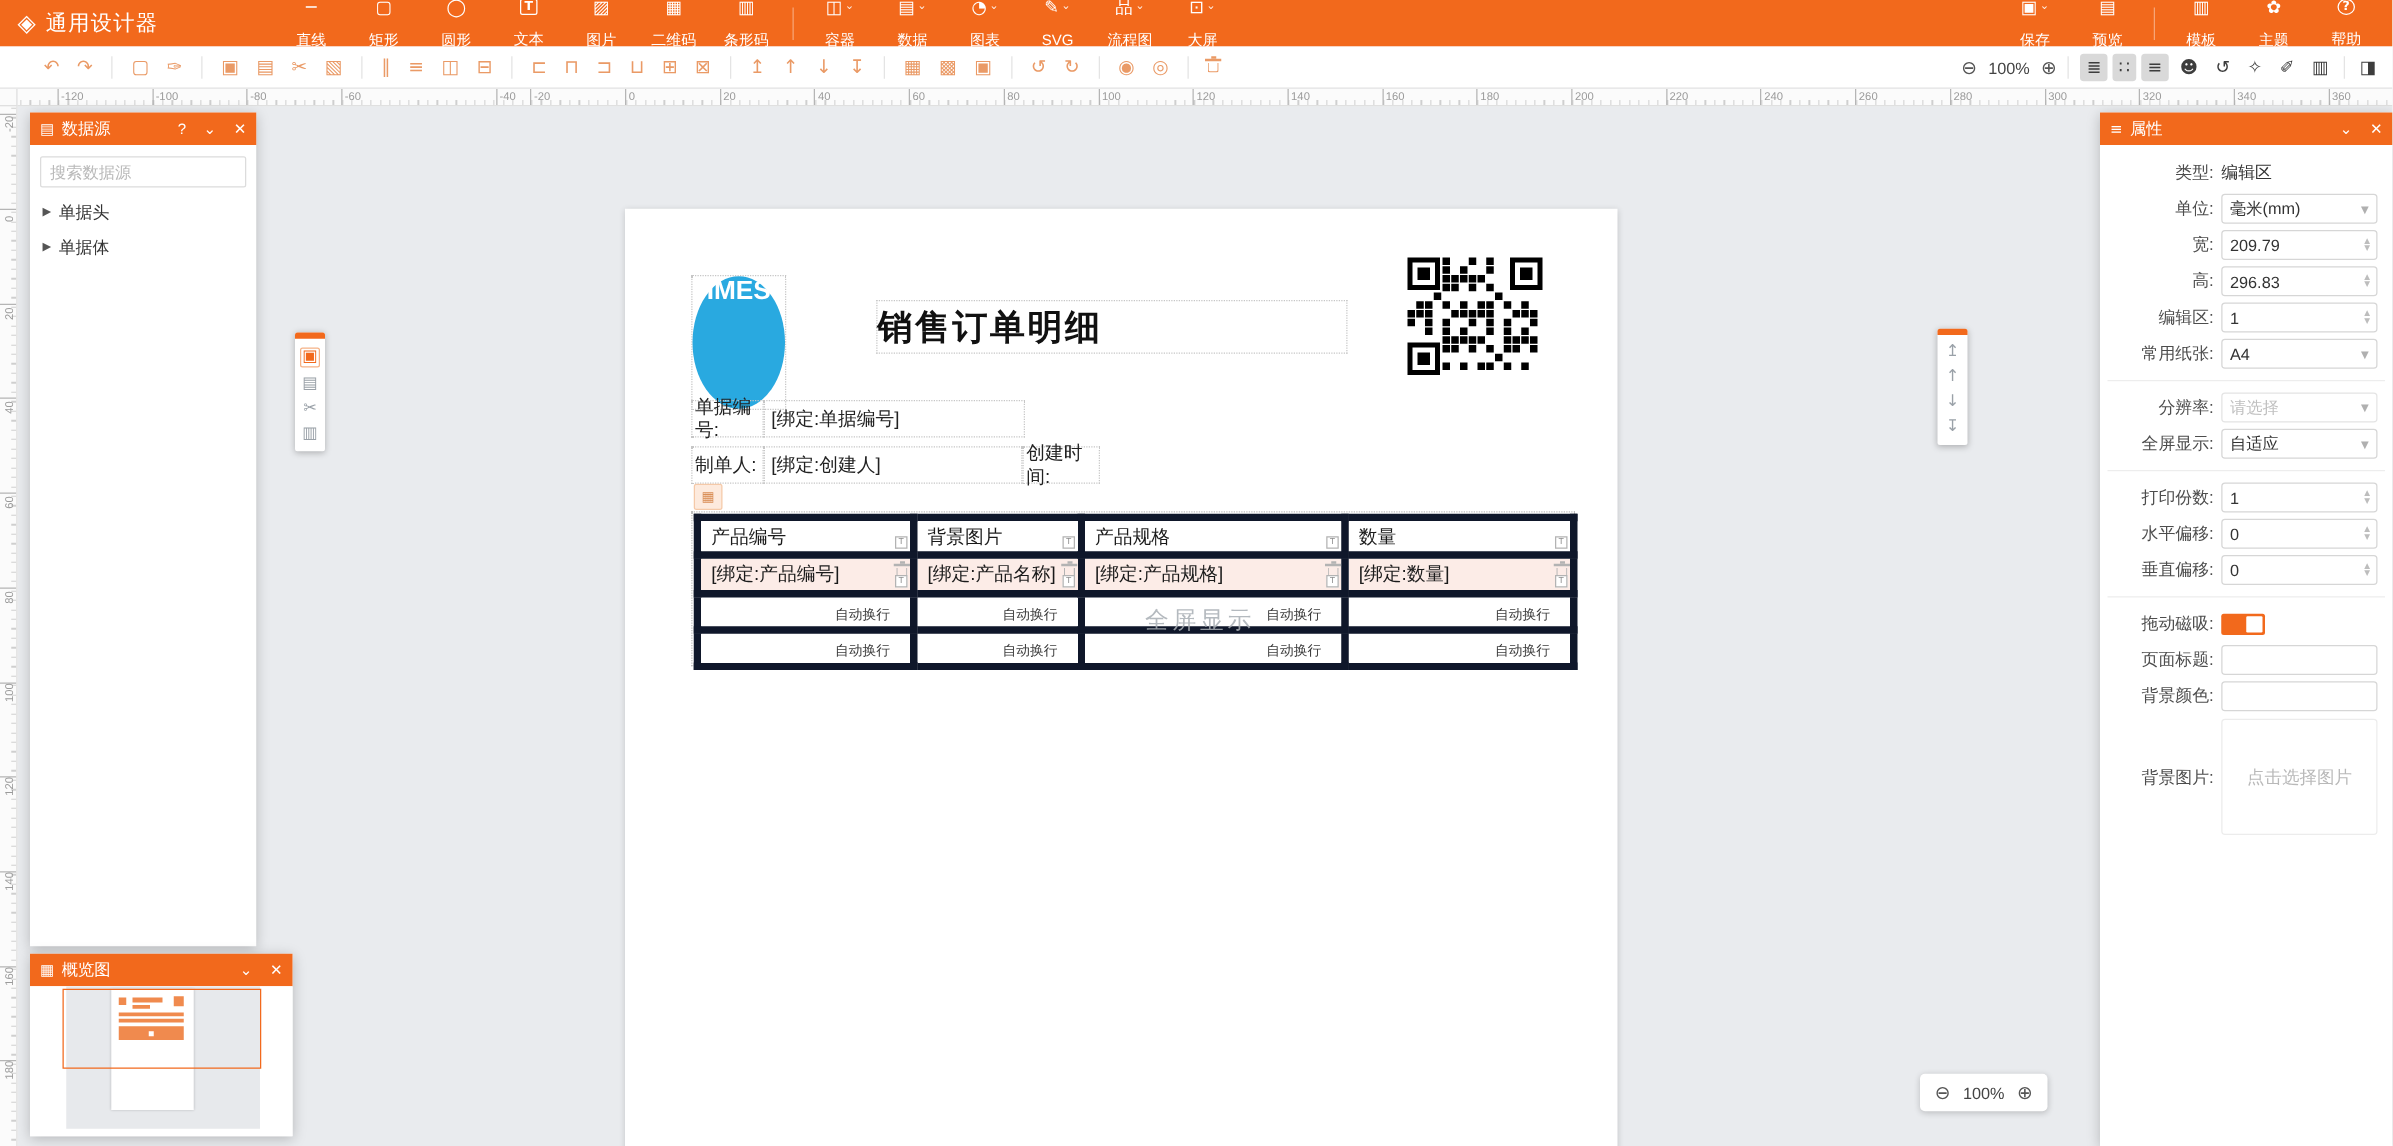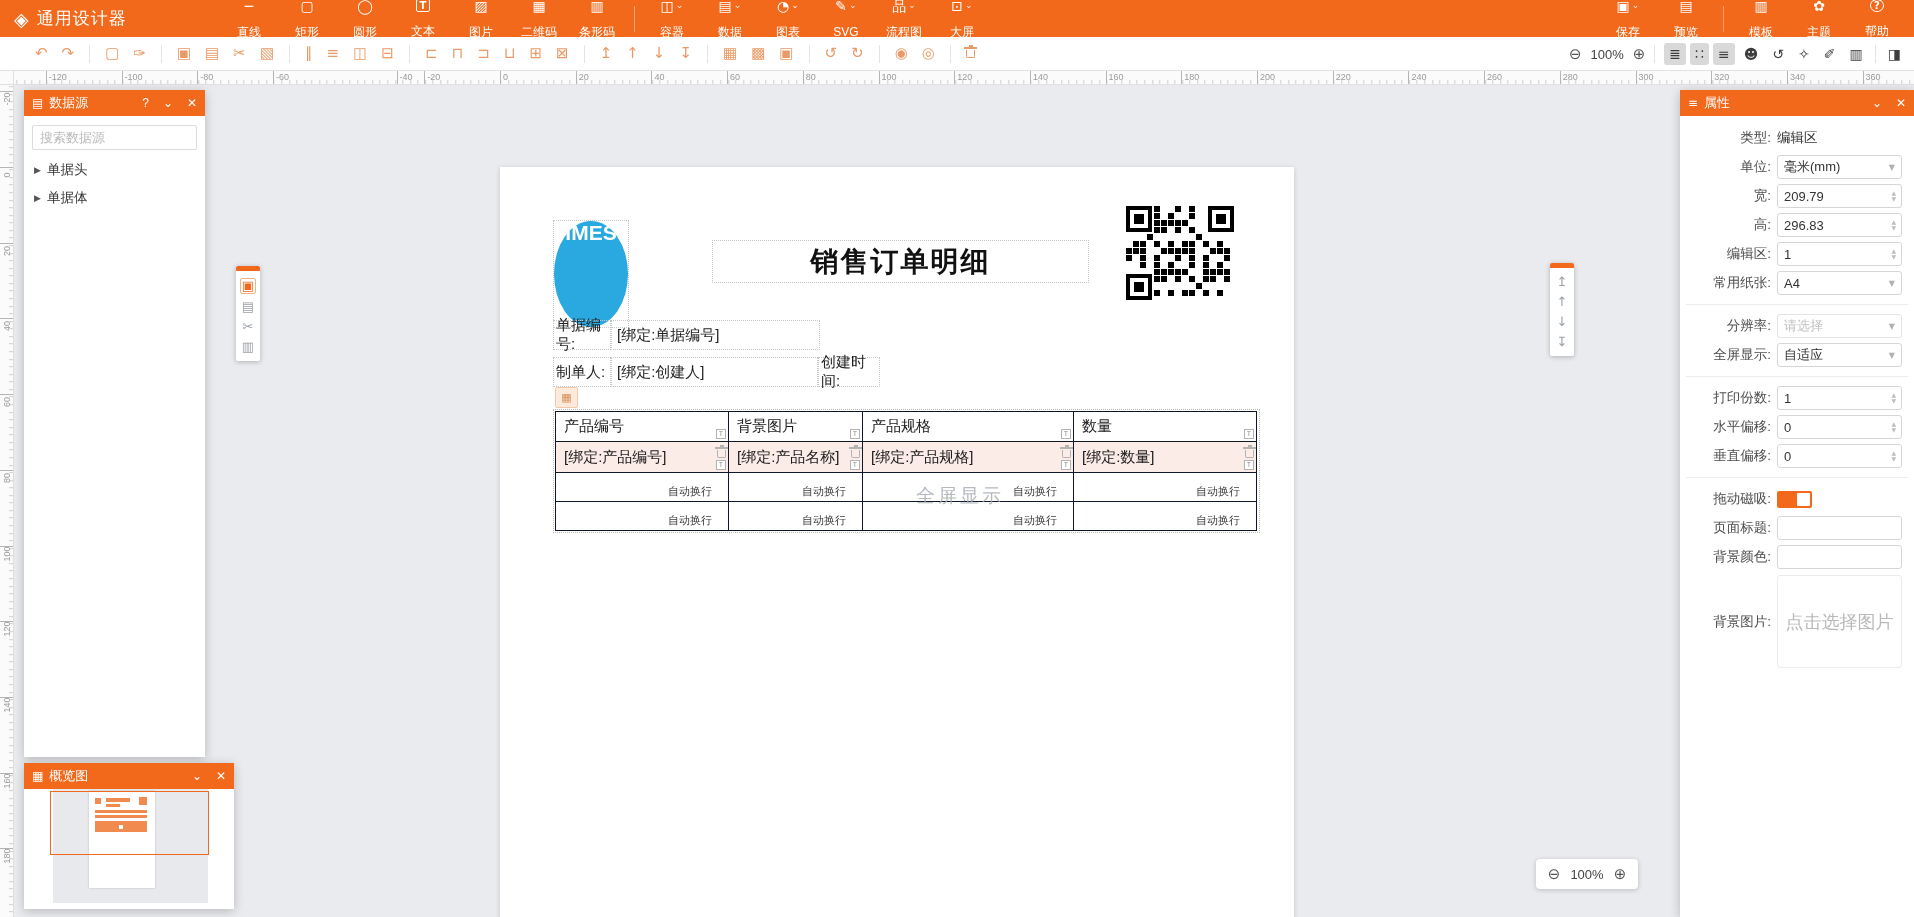--- a/index.html
+++ b/index.html
@@ -46,32 +46,32 @@
   .rl-label{position:absolute;left:-5px;width:24px;text-align:center;font-size:9px;color:#9b9b9b;transform:rotate(-90deg)}
   #ruler-corner{position:absolute;left:0;top:71px;width:14px;height:14px;background:#fbfbfb;border-right:1px solid #e0e0e0;border-bottom:1px solid #e0e0e0;z-index:6}
 
   
   #canvas{position:absolute;left:14px;top:85px;right:0;bottom:0;background:#e9ebee;overflow:hidden}
   #page{position:absolute;left:486px;top:82px;width:794px;height:1123px;background:#fff;box-shadow:0 1px 5px rgba(0,0,0,.16)}
   .dotted{border:1px dotted #c6c6c6}
   #doc-logo{position:absolute;left:53px;top:53px;width:76px;height:108px;display:flex;align-items:center;justify-content:center}
   #doc-logo .ellipse{width:74px;height:106px;background:#29a9e0;border-radius:50%;display:flex;align-items:flex-start;justify-content:center}
   #doc-logo .ellipse span{color:#fff;font-weight:bold;font-size:21px;letter-spacing:0}
-  #doc-title-box{position:absolute;left:212px;top:73px;width:377px;height:43px;display:flex;align-items:center;justify-content:center}
+  #doc-title-box{position:absolute;left:201px;top:73px;width:377px;height:43px;display:flex;align-items:center;justify-content:flex-start}
   #doc-title-box span{font-size:28px;font-weight:bold;color:#111;letter-spacing:2px}
   #doc-qr{position:absolute;left:623px;top:36px;width:114px;height:100px;background:#fff}
   .qr-cell{position:absolute;background:#000}
   .qr-finder{position:absolute;width:26px;height:26px;border:4px solid #000;display:flex;align-items:center;justify-content:center}
   .qr-finder::before{content:"";width:10px;height:10px;background:#000}
   .doc-label{position:absolute;height:30px;display:flex;align-items:center;padding-left:2px;font-size:15px;color:#222}
   .doc-value{position:absolute;height:30px;display:flex;align-items:center;padding-left:5px;font-size:15px;color:#222}
   #doc-table-icon{position:absolute;left:55px;top:220px;width:23px;height:21px;background:#fdeadd;border:1px solid #f5c9a8;border-radius:2px;display:flex;align-items:center;justify-content:center;color:#d98e56;font-size:11px;font-family:"DejaVu Sans",sans-serif}
   #doc-table-sel{position:absolute;left:53px;top:242px;width:707px;height:124px;border:1px dotted #bdbdbd}
   #doc-table{position:absolute;left:55px;top:244px;width:701px;border-collapse:collapse;table-layout:fixed}
-  #doc-table td{border:1px solid #0f172a;position:relative;overflow:hidden}
+  #doc-table td{border:6px solid #0f172a;position:relative;overflow:hidden}
   .h-cell{height:30px;background:#fff;font-size:15px;color:#1a1a1a;padding:2px 8px;vertical-align:middle}
   .d-cell{height:31px;background:#fcece7;font-size:15px;color:#1a1a1a;padding:2px 8px;vertical-align:middle}
   .a-cell{height:29px;background:#fff;font-size:11px;color:#3c3c3c;text-align:right;padding:2px 16px 2px 2px;vertical-align:bottom}
   .mini-t{position:absolute;right:2px;bottom:2px;width:10px;height:10px;border:1px solid #b3b3b3;background:#fff;color:#8f8f8f;font-size:7px;line-height:8px;text-align:center}
   .mini-trash{position:absolute;right:3px;top:2px;width:8px;height:8px;color:#b3b3b3}
   .css-trash{display:inline-block;width:9px;height:8px;border:1px solid currentColor;border-top:none;border-radius:0 0 2px 2px;position:relative;vertical-align:middle}
   .css-trash::before{content:"";position:absolute;top:-3px;left:-3px;right:-3px;height:2px;background:currentColor}
   .css-trash::after{content:"";position:absolute;top:-5px;left:2px;width:4px;height:2px;background:currentColor}
   #doc-watermark{position:absolute;left:340px;top:316px;width:240px;text-align:center;font-size:19px;color:#a8aeb4;letter-spacing:3px;opacity:.85}
 
@@ -109,21 +109,21 @@
   .p-label{width:85px;text-align:right;font-size:13.5px;color:#4d4d4d;padding-right:6px;white-space:nowrap;flex:none}
   .p-text{font-size:13.5px;color:#333}
   .p-ctrl{position:relative;flex:1;height:24px;border:1px solid #d6d6d6;border-radius:3px;background:#fff;display:flex;align-items:center;padding:0 6px;font-size:13px;color:#333}
   .p-ctrl .caret{position:absolute;right:6px;font-size:8px;color:#b0b0b0;font-family:"DejaVu Sans",sans-serif}
   .p-ctrl.disabled{border-color:#e4e4e4;color:#c0c0c0}
   .p-ctrl .arrows{position:absolute;right:5px;display:flex;flex-direction:column;line-height:6px}
   .p-ctrl .arrows span{font-size:6px;color:#bdbdbd;font-family:"DejaVu Sans",sans-serif}
   .p-div{height:1px;background:#ededed;margin:9px 6px}
   .p-toggle{width:35px;height:17px;background:#f2691c;border-radius:2px;position:relative;cursor:pointer}
   .p-toggle::after{content:"";position:absolute;right:2px;top:2px;width:13px;height:13px;background:#fff;border-radius:1px}
-  .p-image{flex:1;height:93px;border:1px solid #ececec;border-radius:3px;display:flex;align-items:center;justify-content:center;font-size:18px;color:#b9b9b9;cursor:pointer}
+  .p-image{flex:1;height:93px;border:1px solid #ececec;border-radius:3px;display:flex;align-items:center;justify-content:center;font-size:14px;color:#b9b9b9;cursor:pointer}
 
   
   #zoom-pill{position:absolute;left:1536px;top:859px;width:102px;height:30px;background:#fff;border-radius:4px;box-shadow:0 1px 5px rgba(0,0,0,.2);display:flex;align-items:center;justify-content:center;gap:7px;z-index:25}
 </style>
 </head>
 <body>
 
 <div id="topbar">
   <div id="brand">
     <span class="b-icon">◈</span>

